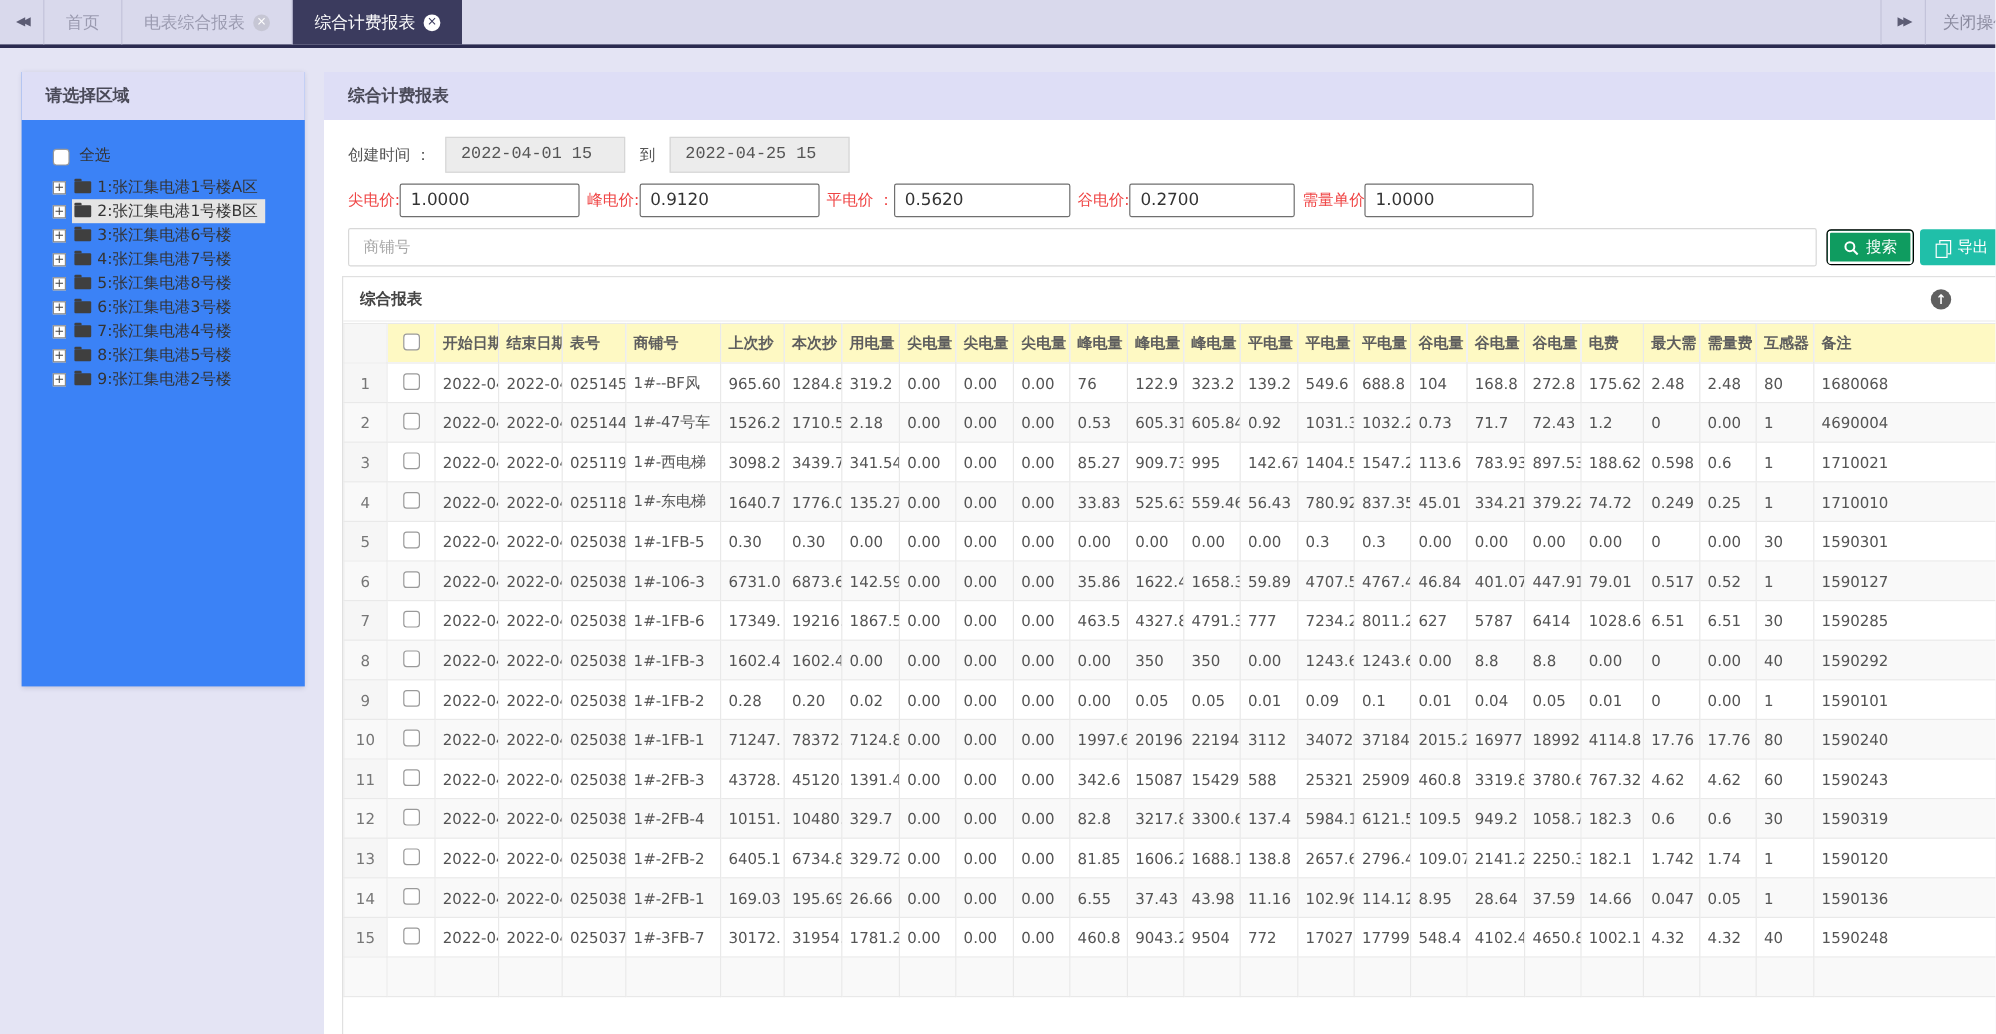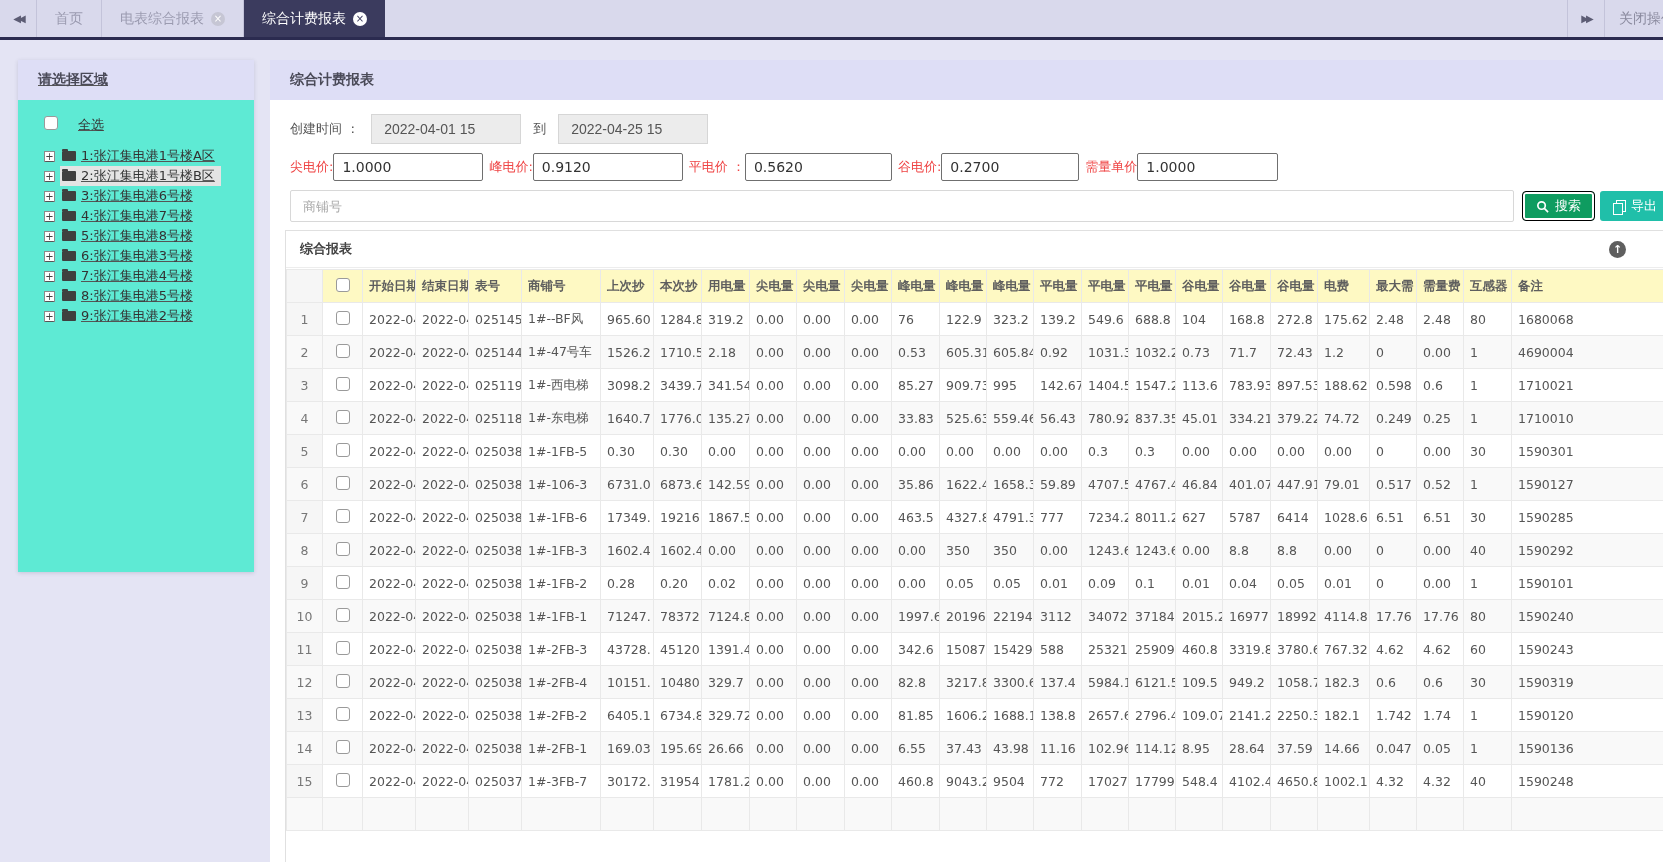--- a/index.html
+++ b/index.html
@@ -22,42 +22,42 @@
   .tb-right { margin-left:auto; display:flex; align-items:stretch; }
   .tb-right .label { display:flex; align-items:center; padding-left:14px; width:58px;
                      overflow:hidden; color:#8a8a9e; font-size:14px; white-space:nowrap; cursor:pointer; }
 
   
   .panel-header { height:40px; background:#dedef6; display:flex; align-items:center;
                   padding:0 20px; font-weight:bold; color:#4a4a58; font-size:14px; }
 
   
   .sidebar { position:absolute; left:18px; top:60px; width:236px; height:512px;
-             background:#5eead4; box-shadow:0 1px 4px rgba(60,60,100,.18);text-decoration:underline; }
+             background:#3b82f6; box-shadow:0 1px 4px rgba(60,60,100,.18); }
   .tree { padding:16px 0 0 26px; }
-  .select-all { display:flex; align-items:flex-start; gap:20px; height:22px; margin-bottom:8px; cursor:pointer; color:#333; }
+  .select-all { display:flex; align-items:flex-end; gap:8px; height:22px; margin-bottom:8px; cursor:pointer; color:#333; }
   .tree-item { display:flex; align-items:center; height:20px; cursor:pointer; }
   .expander { width:11px; height:11px; border:1px solid #8a8a8a; background:#fff; color:#444;
               font-size:10px; line-height:9px; text-align:center; margin-right:5px; flex:none; }
   .node { display:flex; align-items:center; gap:5px; padding:1px 6px 1px 2px; color:#333; font-size:13px; white-space:nowrap; }
   .node.selected { background:#e4e4e4; }
   .folder { width:14px; height:10px; background:#3f3f3f; border-radius:1px; position:relative; flex:none; }
   .folder::before { content:""; position:absolute; top:-2px; left:0; width:6px; height:2px;
                     background:#3f3f3f; border-radius:1px 1px 0 0; }
   cb, input[type="checkbox"] { appearance:none; -webkit-appearance:none; width:14px; height:14px;
       border:1px solid #9a9a9a; border-radius:3px; background:#fff; cursor:pointer; flex:none; }
 
   
   .main { position:absolute; left:270px; top:60px; width:1393px; height:802px; background:#fff; }
   .content { position:relative; height:762px; }
   .flt-row { position:absolute; left:20px; display:flex; align-items:center; }
   .row-dates { top:14px; height:30px; }
   .row-dates .lbl { color:#555; margin-right:12px; }
   .date-input { width:150px; height:30px; background:#ececec; border:1px solid #d6d6d6;
-                color:#555; font-size:14px; padding:0 12px; font-family:Liberation Sans, sans-serif; }
+                color:#555; font-size:14px; padding:0 12px; font-family:Liberation Mono, monospace; }
   .to-lbl { margin:0 12px; color:#555; }
   .row-prices { top:52px; height:29px; }
   .price-lbl { color:#ef4444; font-size:13px; white-space:nowrap; }
   .price-input { height:28px; border:1px solid #6f6f6f; border-radius:2px; color:#333;
                  font-size:14px; padding:0 8px; margin-right:6px; font-family:inherit; }
   .row-search { top:90px; height:32px; left:20px; right:-7px; }
   .shop-input { flex:1; height:32px; border:1px solid #d8d8d8; border-radius:2px;
                 padding:0 12px; font-size:13px; color:#333; font-family:inherit; }
   .shop-input::placeholder { color:#a9a9a9; }
   .btn { height:30px; display:flex; align-items:center; gap:6px; padding:0 13px; border:none;

